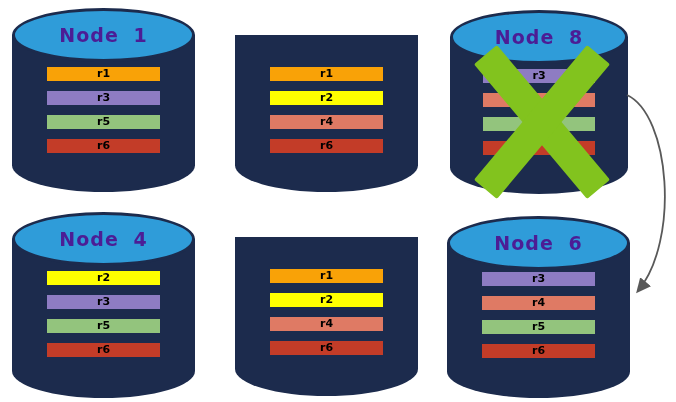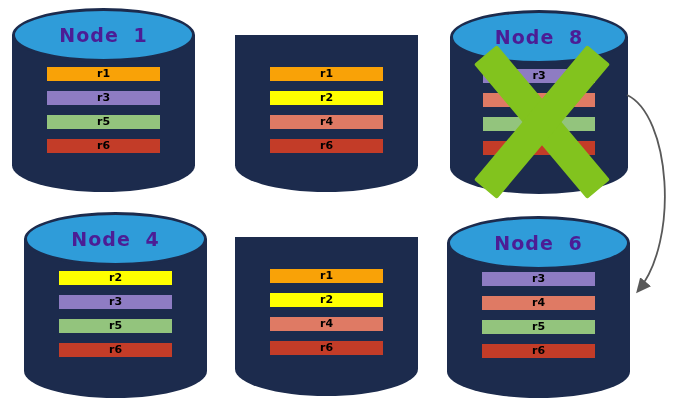--- a/index.html
+++ b/index.html
@@ -110,21 +110,21 @@
     <div class="bar" style="background-color: rgb(195, 60, 40);">
         <span></span>
       </div>
   </div>
   <div class="x-mark">
     <div class="x-stroke a" style="background-color: rgb(130, 195, 30);"></div>
     <div class="x-stroke b" style="background-color: rgb(130, 195, 30);"></div>
   </div>
 </div>
 
-<div class="node" style="left:12px;top:212px;width:183px;height:186px;margin-left:12px;">
+<div class="node" style="left:12px;top:212px;width:183px;height:186px;">
   <div class="node-body" style="background-color: rgb(28, 43, 77);"></div>
   <div class="node-top" style="background-color: rgb(47, 156, 217);">
     <span class="node-title">Node 4</span>
   </div>
   <div class="rows">
     <div class="bar" style="background-color: rgb(255, 255, 0);">
         <span>r2</span>
       </div>
     <div class="bar" style="background-color: rgb(142, 124, 195);">
         <span>r3</span>

